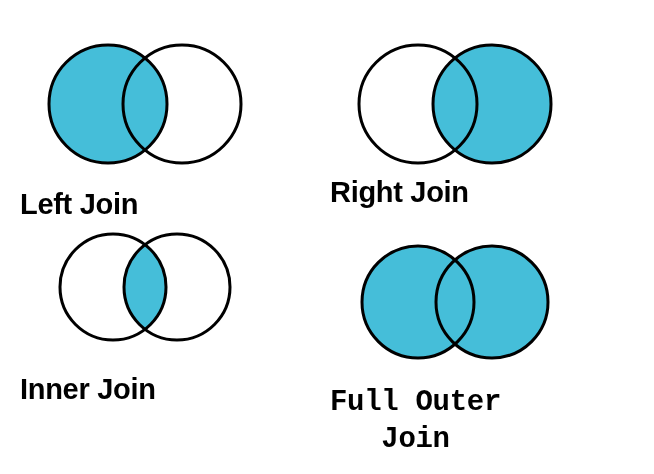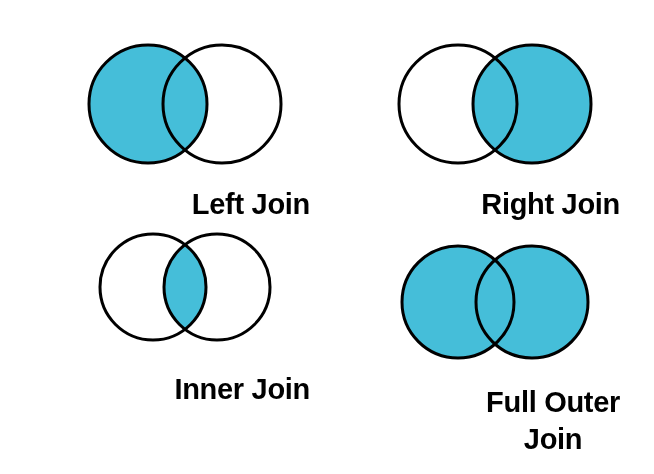--- a/index.html
+++ b/index.html
@@ -16,21 +16,21 @@
   #venn-board {
     position: relative;
     width: 654px;
     height: 474px;
     background: #ffffff;
   }
   .join-cell {
     position: absolute;
     display: flex;
     flex-direction: column;
-    align-items: flex-end;
+    align-items: flex-start;
   }
   .venn-figure {
     display: block;
   }
   .join-label {
     font-family: "Liberation Sans", sans-serif;
     font-weight: bold;
     font-size: 29px;
     line-height: 1.28;
     color: #000000;
@@ -38,23 +38,23 @@
     letter-spacing: -0.3px;
     white-space: pre-line;
   }
   
   #cell-left-join   { left: 20px;  top: 34px;  width: 290px; }
   #cell-right-join  { left: 330px; top: 34px;  width: 290px; }
   #cell-inner-join  { left: 20px;  top: 224px; width: 290px; }
   #cell-full-outer-join { left: 330px; top: 234px; width: 290px; }
 
   #cell-left-join .join-label   { margin-top: 12px; }
-  #cell-right-join .join-label  { margin-top: 12px; }
+  #cell-right-join .join-label  { }
   #cell-inner-join .join-label  { margin-top: 22px; }
-  #cell-full-outer-join .join-label { margin-top: 18px; }
+  #cell-full-outer-join .join-label { margin-top: 18px; font-family: Liberation Mono, monospace; }
 </style>
 </head>
 <body>
 
 <div id="venn-board">
 
   <div class="join-cell" id="cell-left-join">
     <svg class="venn-figure" width="250" height="140" viewBox="0 0 250 140">
       <defs>
         <clipPath id="clip-lj-left">

